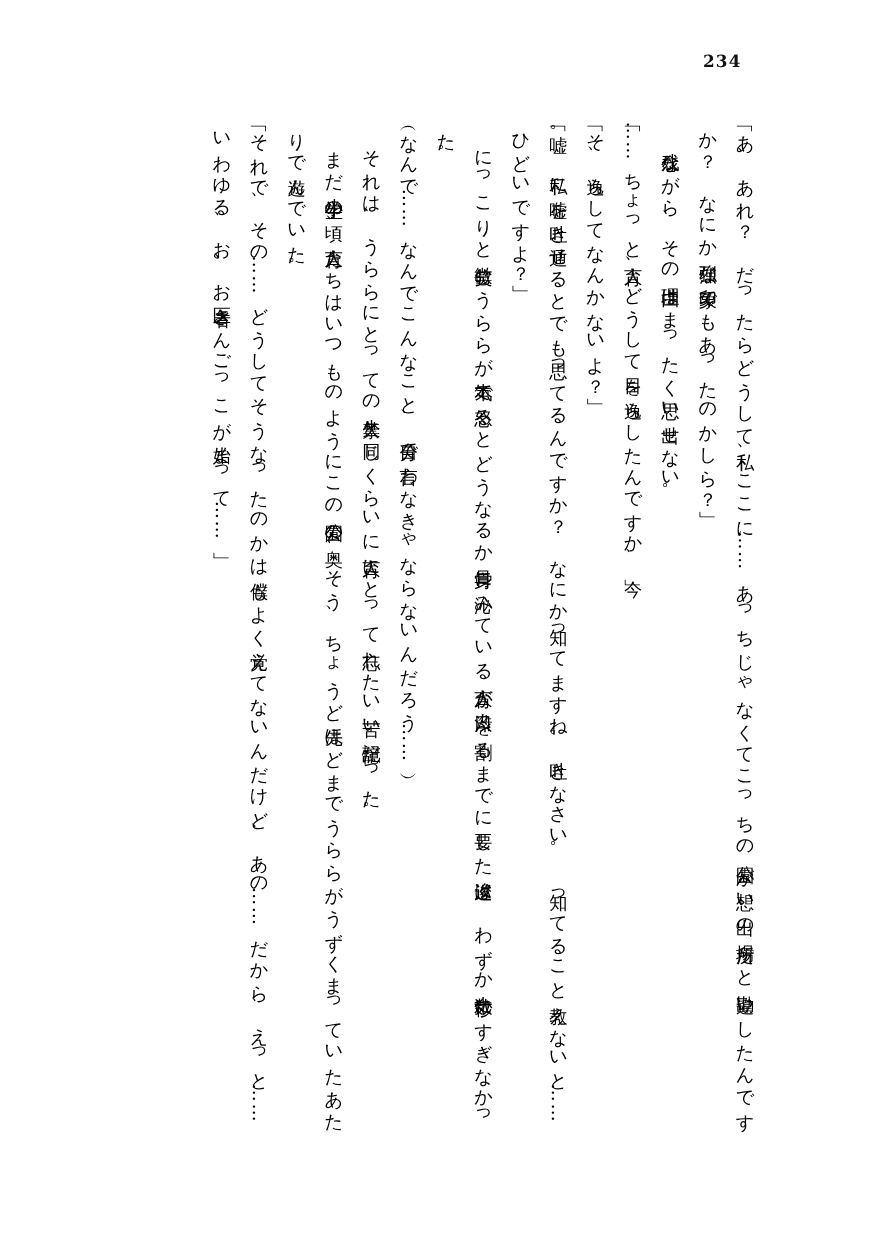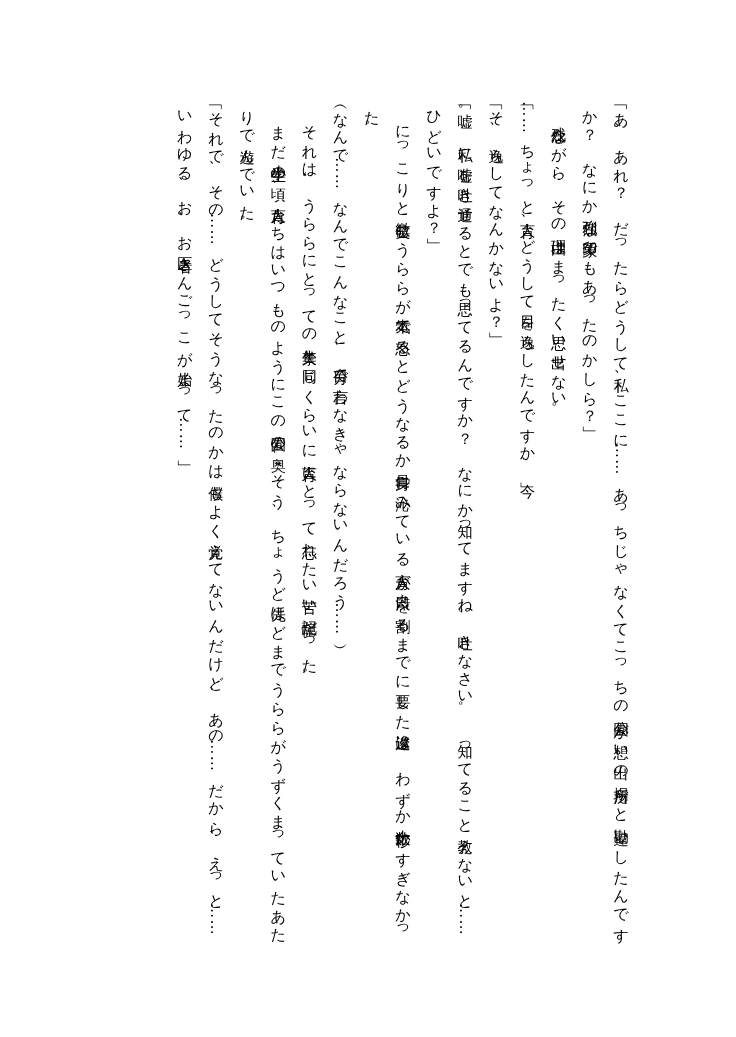--- a/index.html
+++ b/index.html
@@ -50,20 +50,21 @@
   }
   .body-text p.indent {
     text-indent: 1em;
   }
 </style>
 </head>
 <body>
 
 <div class="page">
 
+  <div class="page-number">234</div>
 
   <div class="body-text">
     <p>「あ、あれ？　だったらどうして私、ここに……あっちじゃなくてこっちの公園が想い出の場所だと勘違いしたんですか？　なにか強烈な印象でもあったのかしら？」</p>
     <p class="indent">残念ながら、その理由はまったく思い出せない。</p>
     <p>「……ちょっと育人、どうして目を逸らしたんですか、今」</p>
     <p>「そ、逸らしてなんかないよ？」</p>
     <p>「嘘。　私に嘘を吐き通せるとでも思ってるんですか？　なにか知ってますね。吐きなさい。　知ってること教えないと……ひどいですよ？」</p>
     <p class="indent">にっこりと微笑むうららが本気で怒るとどうなるか骨身に沁みている育人が渋々口を割るまでに要した逡巡は、わずか十数秒にすぎなかった。</p>
     <p>（なんで……なんでこんなこと、自分で言わなきゃならないんだろう……）</p>
     <p class="indent">それは、うららにとっての失禁と同じくらいに育人にとって忘れたい苦い記憶だった。</p>

